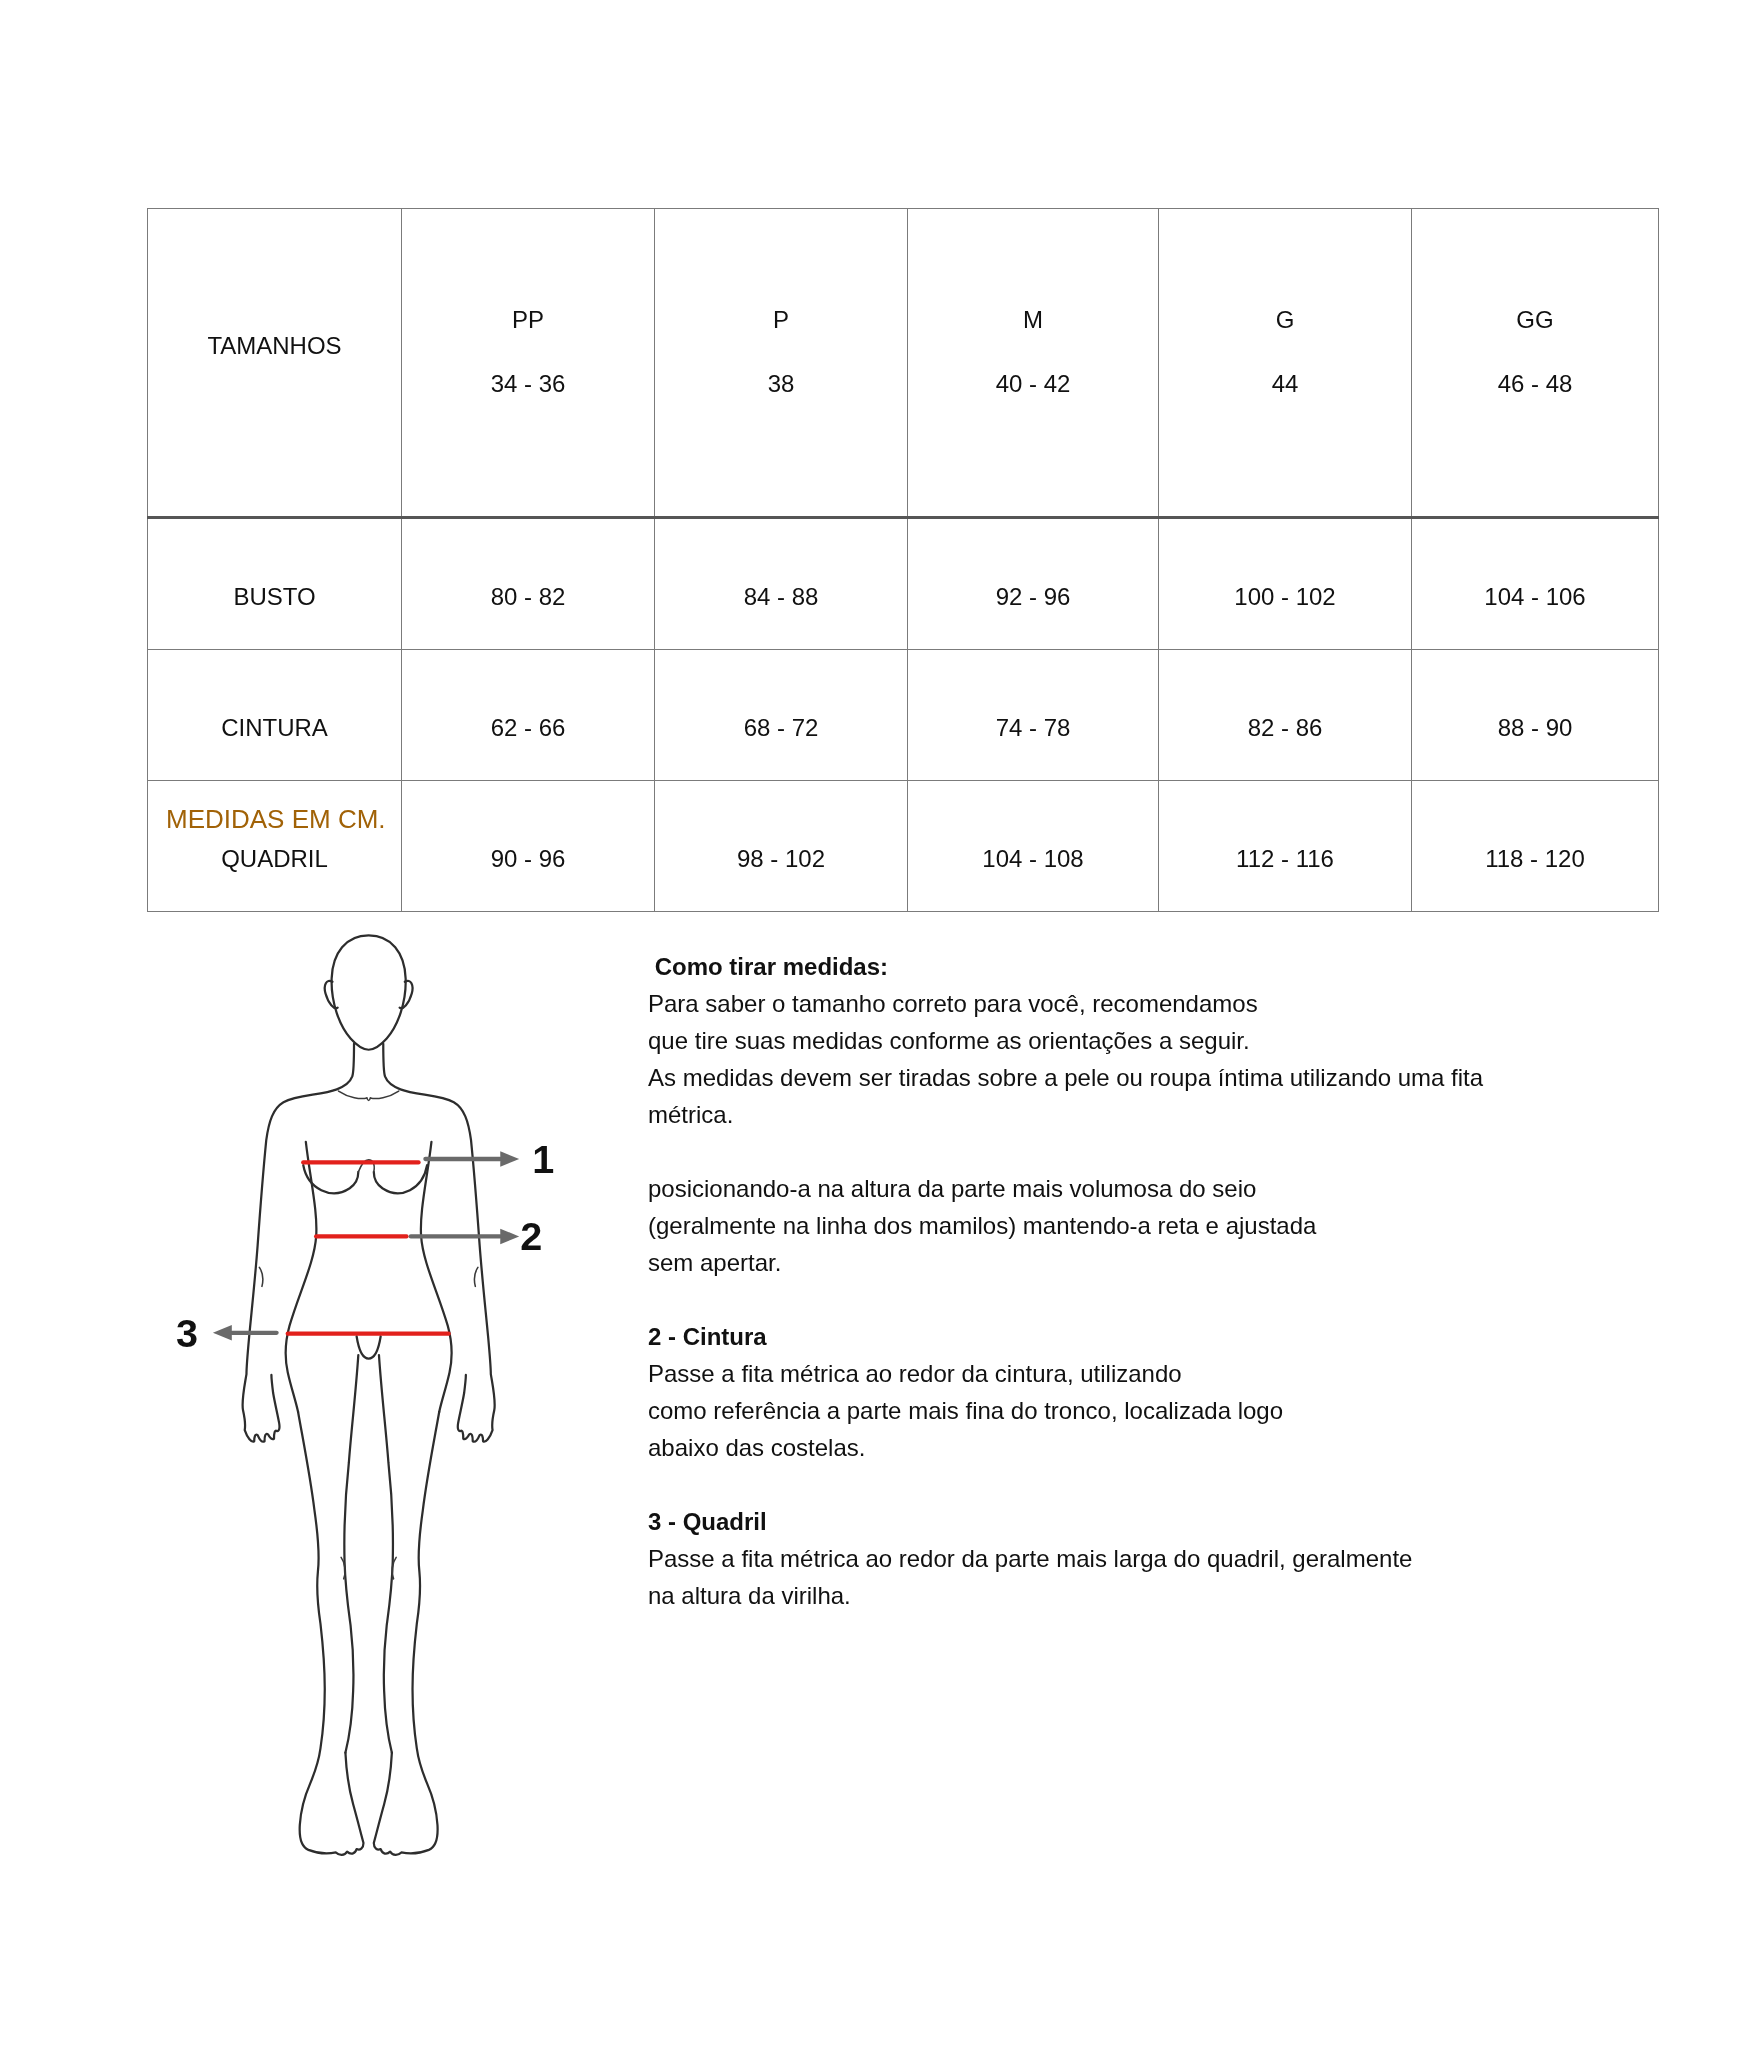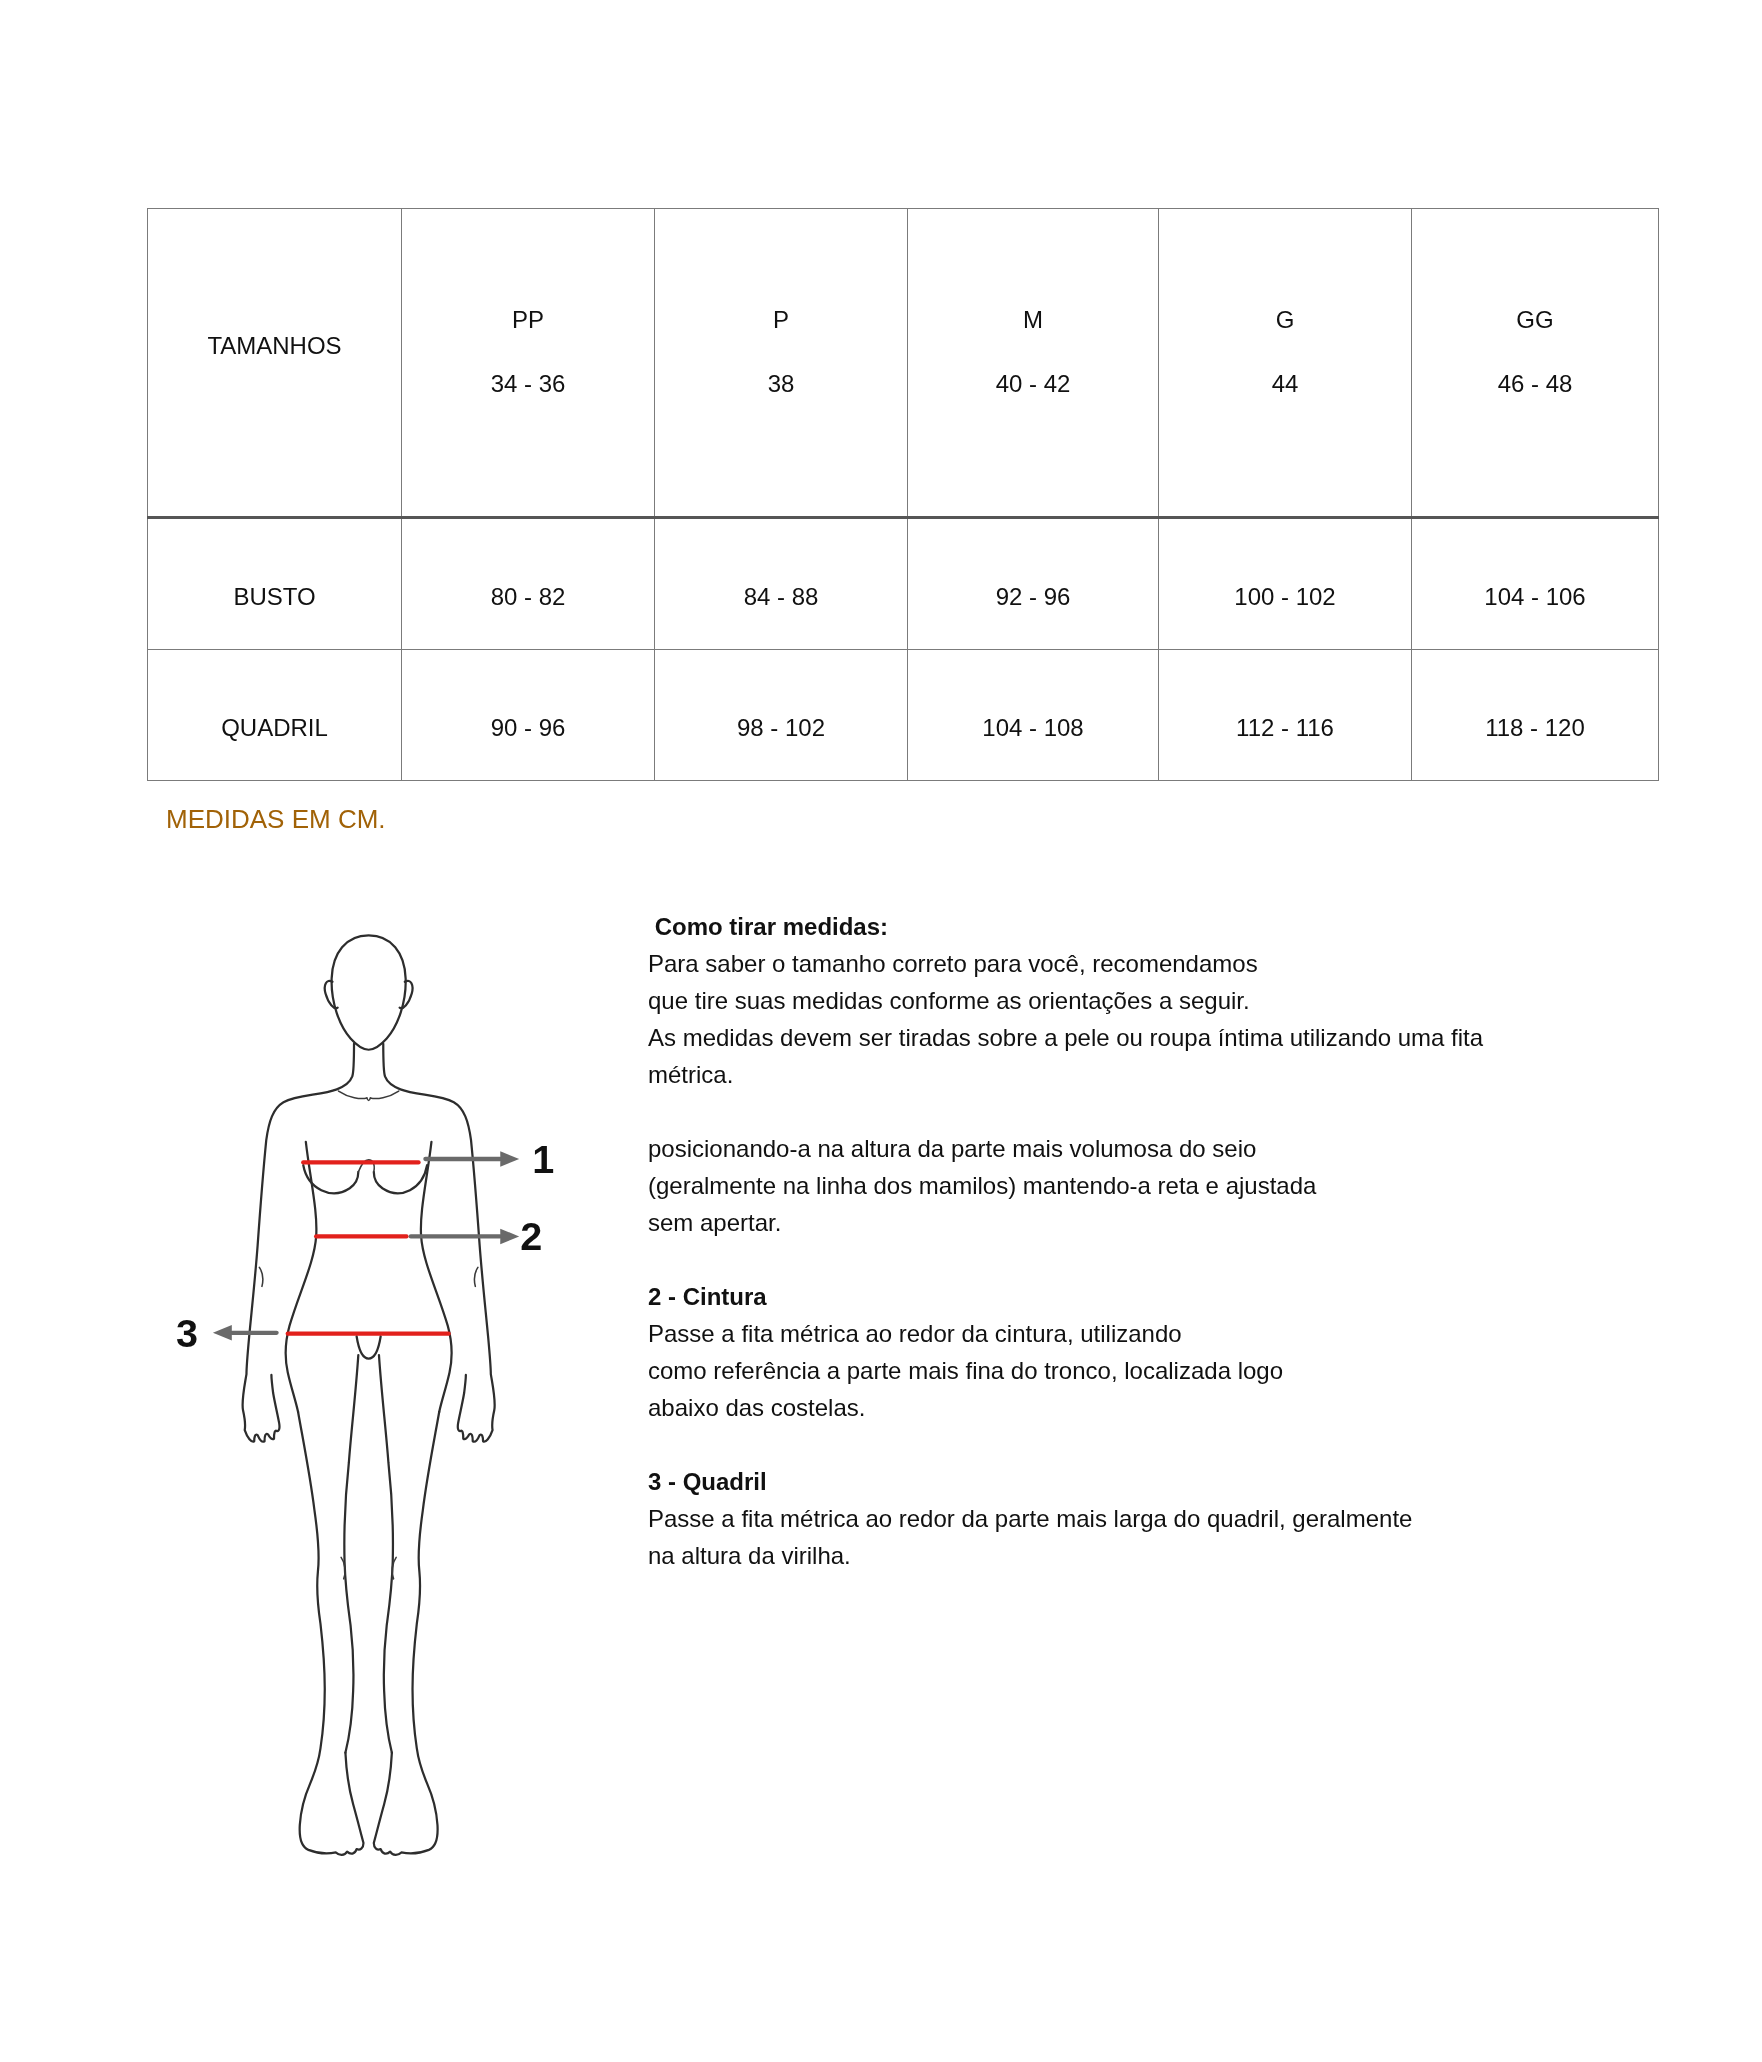--- a/index.html
+++ b/index.html
@@ -67,21 +67,21 @@
     font-family: "Liberation Sans", "DejaVu Sans", sans-serif;
     font-size: 46px;
     font-weight: 700;
     fill: #111111;
   }
 
   
   .instructions {
     position: absolute;
     left: 648px;
-    top: 908px;
+    top: 948px;
     width: 981px;
     font-size: 24px;
     line-height: 37px;
     color: #111111;
   }
   .instructions .line { white-space: pre-wrap; }
   .instructions .heading { font-weight: 700; white-space: pre-wrap; }
   .instructions .section { margin-top: 37px; }
 </style>
 </head>
@@ -127,20 +127,28 @@
 
       <tr class="data-row">
         <td>BUSTO</td>
         <td>80 - 82</td>
         <td>84 - 88</td>
         <td>92 - 96</td>
         <td>100 - 102</td>
         <td>104 - 106</td>
       </tr>
 
+      <tr class="data-row">
+        <td>CINTURA</td>
+        <td>62 - 66</td>
+        <td>68 - 72</td>
+        <td>74 - 78</td>
+        <td>82 - 86</td>
+        <td>88 - 90</td>
+      </tr>
 
       <tr class="data-row">
         <td>QUADRIL</td>
         <td>90 - 96</td>
         <td>98 - 102</td>
         <td>104 - 108</td>
         <td>112 - 116</td>
         <td>118 - 120</td>
       </tr>
     </tbody>

